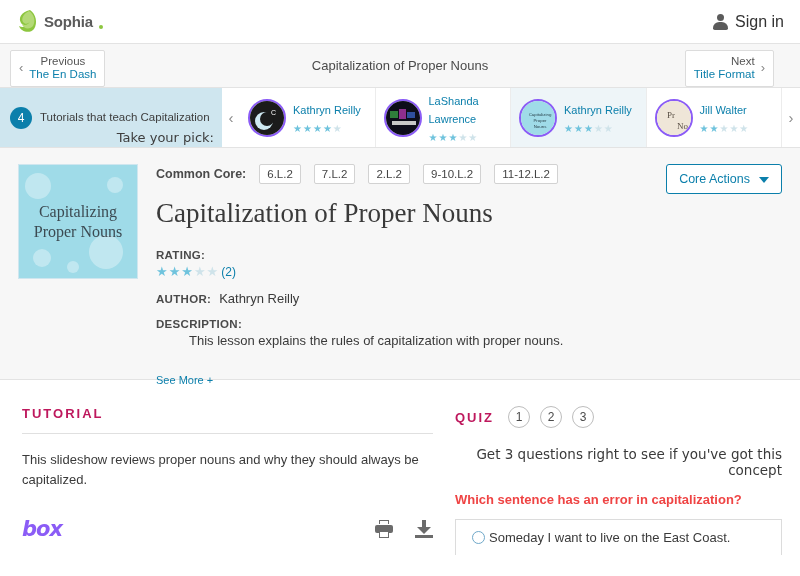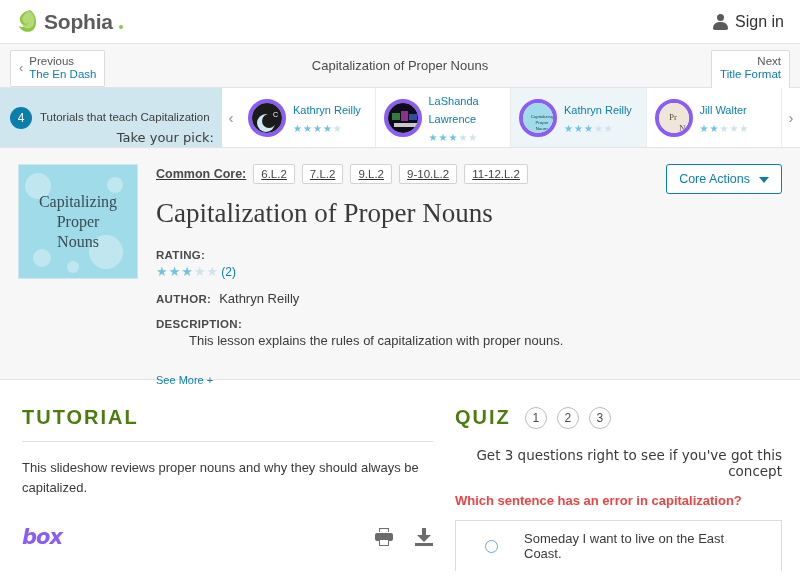--- a/index.html
+++ b/index.html
@@ -19,21 +19,21 @@
     background: #ffffff;
     border-bottom: 1px solid #e3e3e3;
     display: flex;
     align-items: center;
     justify-content: space-between;
     padding: 0 16px;
   }
   .brand { display: flex; align-items: center; gap: 6px; }
   .brand-logo { width: 22px; height: 26px; position: relative; }
   .brand-name {
-    font-size: 21px; color: #5b5b5b; font-weight: bold;
+    font-size: 15px; color: #5b5b5b; font-weight: bold;
     letter-spacing: -0.2px;
     text-align: right;
   }
   .brand-dot {
     width: 4px; height: 4px; background: #8dc63f; border-radius: 50%;
     align-self: flex-end; margin-bottom: 6px;
   }
   .signin { display: flex; align-items: center; gap: 7px; }
   .person-icon { width: 15px; height: 16px; position: relative; }
   .person-icon .head {
@@ -57,22 +57,22 @@
   .nav-box {
     position: absolute; top: 6px;
     background: #ffffff;
     border: 1px solid #dcdcdc;
     border-radius: 2px;
     padding: 4px 8px 5px 8px;
     display: flex; align-items: center; gap: 6px;
     line-height: 1.15;
   }
   .nav-box.prev { left: 10px; }
-  .nav-box.next { right: 10px; flex-direction: column; }
-  .nav-box .lines { display: flex; flex-direction: column; }
+  .nav-box.next { right: 26px; }
+  .nav-box .lines { display: flex; flex-direction: column; text-align: center; }
   .nav-box .l1 { font-size: 11.5px; color: #555; }
   .nav-box .l2 { font-size: 11.5px; color: #0b7fab; }
   .nav-box.next .lines { align-items: flex-end; }
   .chev { color: #888; font-size: 13px; }
 
   
   .carousel {
     height: 60px;
     display: flex;
     align-items: stretch;
@@ -110,21 +110,21 @@
     flex: 1 1 0;
     display: flex; align-items: center; gap: 7px;
     padding: 0 8px;
     border-right: 1px solid #ececec;
     min-width: 0;
   }
   .tut.active { background: #eef5f8; }
   .thumb {
     width: 38px; height: 38px; border-radius: 50%;
     flex: none; overflow: hidden; position: relative;
-    border: 4px solid #8b5cf6;
+    border: 2px solid #8b5cf6;
   }
   .tmeta { min-width: 0; }
   .tname {
     font-size: 11px; color: #0b7fab; line-height: 1.2;
     white-space: normal; word-break: break-word;
   }
   .stars { font-size: 10px; letter-spacing: 1px; margin-top: 3px; }
   .star-on { color: #6fc3dd; }
   .star-off { color: #cfe3ea; }
 
@@ -142,28 +142,28 @@
     background: #9fdbe8;
     border: 1px solid #cfe6ef;
     display: flex; align-items: center; justify-content: center;
     text-align: center;
     position: relative; overflow: hidden;
   }
   .cover-text {
     font-size: 16px; color: #3c4a52; line-height: 1.25;
     font-family: "Liberation Serif", serif;
     position: relative; z-index: 2;
-    padding: 0 20px;
+    padding: 0 10px;
   }
   .cover .bub {
     position: absolute; border-radius: 50%;
     background: rgba(255,255,255,0.35);
   }
   .info { flex: 1 1 auto; min-width: 0; }
-  .cc-row { display: flex; align-items: center; gap: 7px; flex-wrap: wrap; text-decoration: underline; }
+  .cc-row { display: flex; align-items: center; gap: 13px; flex-wrap: wrap; }
   .cc-label { font-size: 12.5px; color: #4a4a4a; font-weight: bold; }
   .cc-chip {
     border: 1px solid #d2d2d2; background: #fff;
     font-size: 11.5px; color: #444;
     padding: 3px 7px; border-radius: 2px;
   }
   .lesson-title {
     font-family: "Liberation Serif", serif;
     font-size: 27px; color: #3a3a3a;
     margin: 14px 0 20px 0;
@@ -186,21 +186,21 @@
     background: #fff; border-radius: 3px;
     font-size: 12.5px; padding: 7px 12px;
     display: flex; align-items: center; gap: 9px;
   }
 
   
   .bottom { display: flex; height: 200px; }
   .tut-col { width: 455px; flex: none; padding: 26px 22px 0 22px; position: relative; }
   .quiz-col { flex: 1 1 auto; padding: 26px 18px 0 0; }
   .sec-head {
-    font-size: 20px; color: #4d7c0f; letter-spacing: 2px;
+    font-size: 13px; color: #be185d; letter-spacing: 2px;
     font-weight: bold;
   }
   .sec-rule { height: 1px; background: #e0e0e0; margin: 12px 0 16px 0; }
   .tut-body { font-size: 13px; color: #3a3a3a; line-height: 1.5; }
   .box-row {
     display: flex; align-items: center; justify-content: space-between;
     margin-top: 28px;
   }
   .box-logo {
     font-size: 21px; color: #8b5cf6; font-weight: bold;
@@ -226,22 +226,22 @@
   .quiz-sub {
     font-size: 13.5px; color: #3a3a3a; margin-top: 18px;
     font-family: "DejaVu Sans", sans-serif;
     text-align: right;
   }
   .quiz-q { font-size: 13px; color: #ef4444; font-weight: bold; margin-top: 14px; }
   .answer {
     margin-top: 12px;
     border: 1px solid #dcdcdc; border-bottom: none;
     background: #fff;
-    padding: 10px 29px;
-    display: flex; align-items: center; gap: 26px;
+    padding: 10px 16px;
+    display: flex; align-items: center; gap: 4px;
     font-size: 13px; color: #3a3a3a;
   }
   .radio {
     width: 13px; height: 13px; border-radius: 50%;
     border: 1.5px solid #6fa8c9; flex: none;
   }
 </style>
 </head>
 <body>
 
@@ -367,21 +367,21 @@
     <span class="bub" style="width:18px;height:18px;left:14px;top:84px;"></span>
     <span class="bub" style="width:12px;height:12px;left:48px;top:96px;"></span>
     <span class="cover-text">Capitalizing Proper Nouns</span>
   </div>
 
   <div class="info">
     <div class="cc-row">
       <span class="cc-label">Common Core:</span>
       <span class="cc-chip">6.L.2</span>
       <span class="cc-chip">7.L.2</span>
-      <span class="cc-chip">9.L.2</span>
+      <span class="cc-chip">2.L.2</span>
       <span class="cc-chip">9-10.L.2</span>
       <span class="cc-chip">11-12.L.2</span>
     </div>
 
     <h1 class="lesson-title">Capitalization of Proper Nouns</h1>
 
     <div class="field-label">RATING:</div>
     <div class="rating-row">
       <span class="rating-stars"><span class="star-on">★★★</span><span class="star-off">★★</span></span>
       <span class="rating-count">(2)</span>

